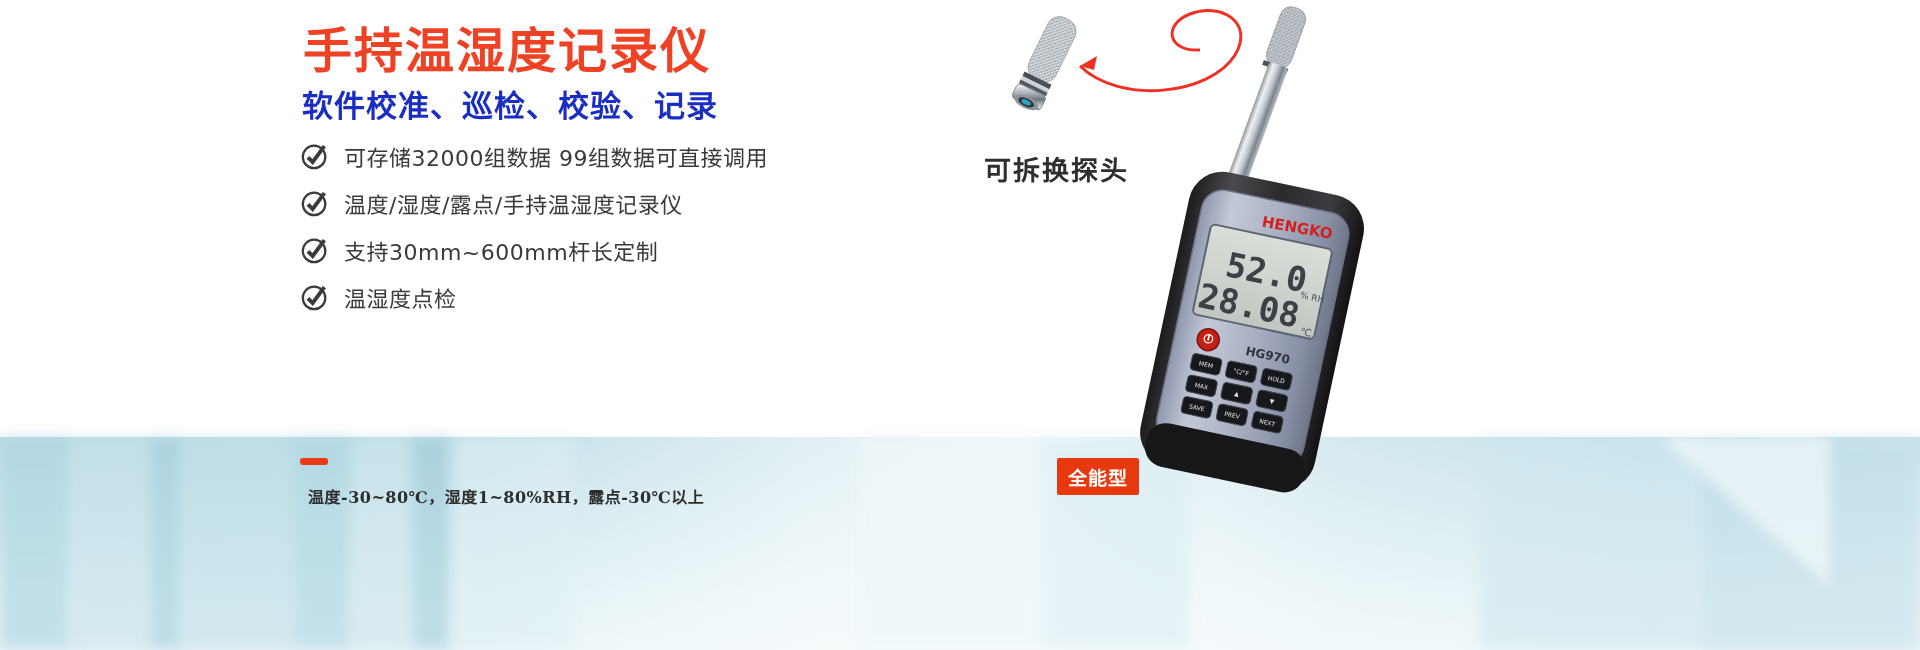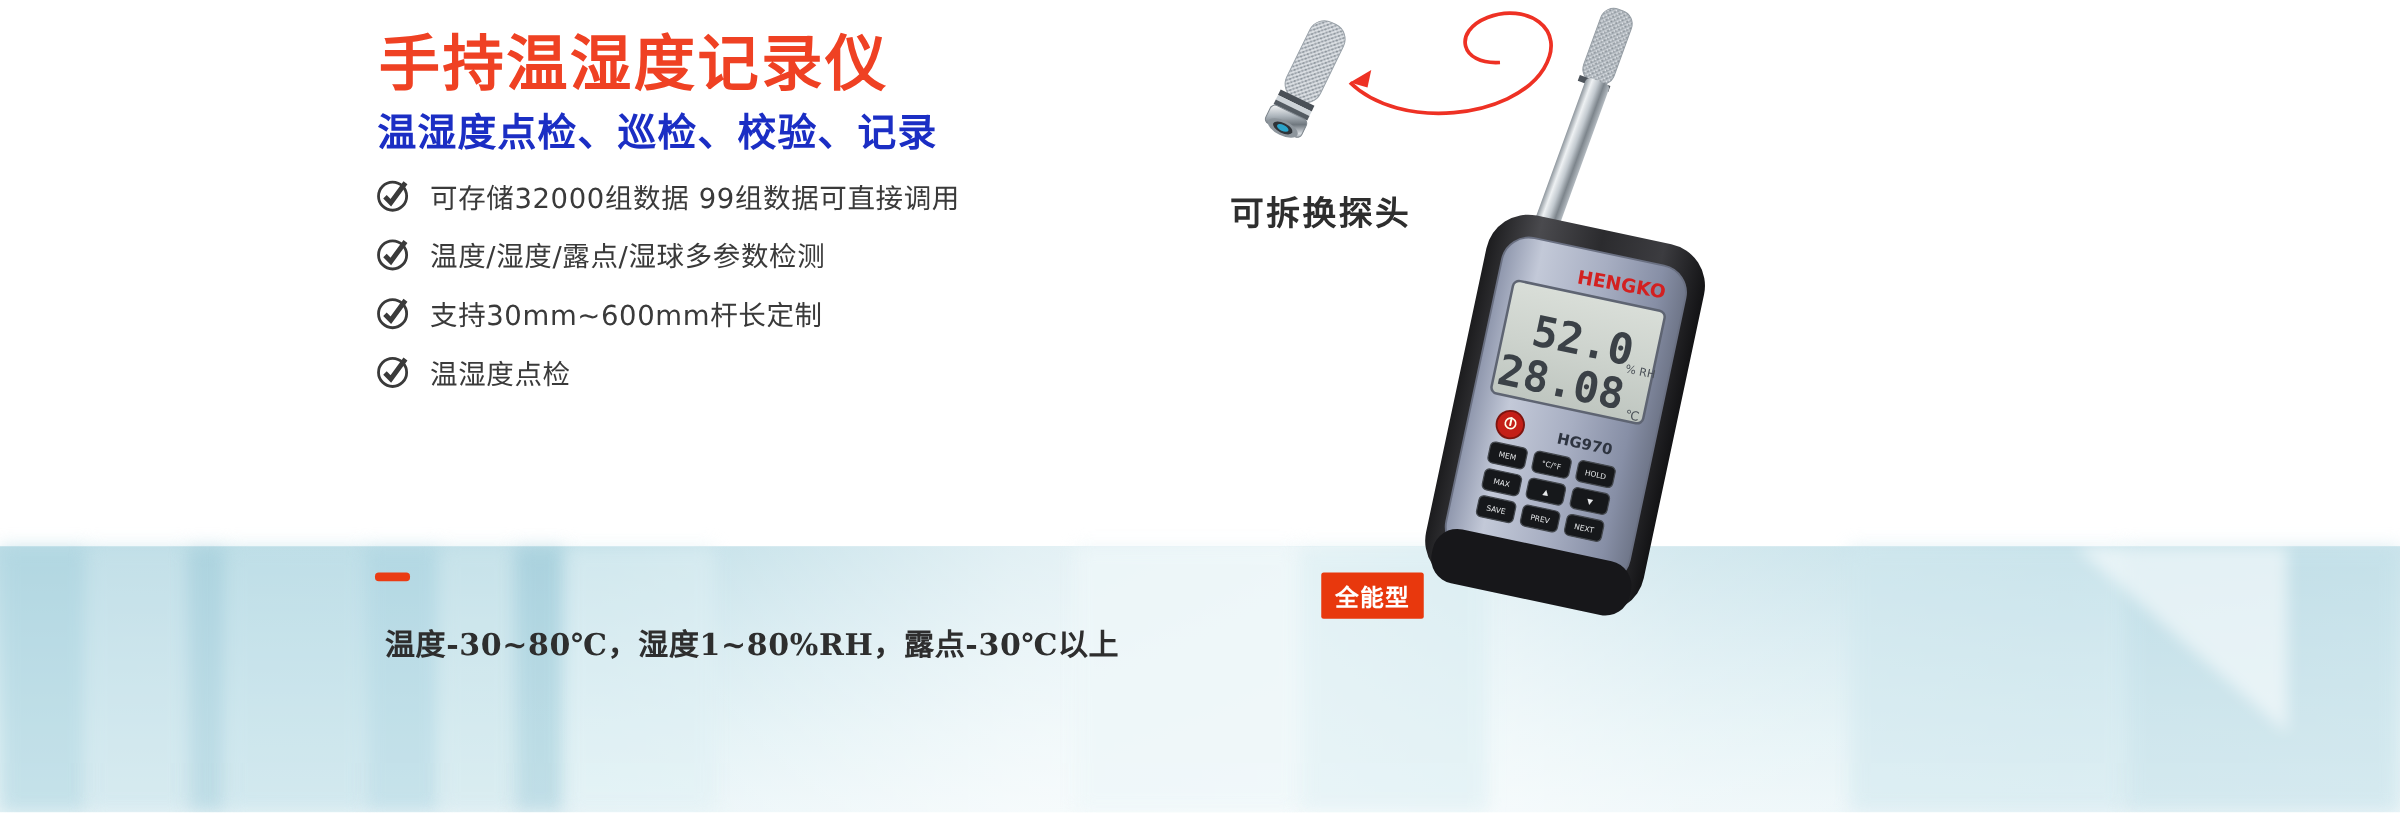--- a/index.html
+++ b/index.html
@@ -95,21 +95,21 @@
   .red-dash {
     position:absolute; left:300px; top:458px;
     width:28px; height:7px; border-radius:3px; background:#ea3c14;
   }
   .recommend {
     position:absolute; left:298px; top:478px;
     font-family:"DejaVu Serif","Liberation Serif",serif;
     font-weight:bold; color:#2e2e2e;
   }
   .rec-line1 { font-size:23px; letter-spacing:1px; }
-  .rec-line2 { font-size:24px; letter-spacing:.5px; margin-top:18px; padding-left:10px; white-space:nowrap; }
+  .rec-line2 { font-size:16px; letter-spacing:.5px; margin-top:6px; padding-left:10px; white-space:nowrap; }
 
   
   .probe-label {
     position:absolute; left:984px; top:149px;
     font-size:27px; font-weight:bold; color:#2e2e2e;
     font-family:"DejaVu Sans","Liberation Sans",sans-serif;
     letter-spacing:2px; white-space:nowrap;
   }
   .probe-wrap { position:absolute; left:990px; top:8px; width:120px; height:115px; }
   .arrow-svg { position:absolute; left:1050px; top:0px; width:250px; height:110px; }
@@ -142,38 +142,38 @@
   <div class="bg-block bb8"></div>
   <div class="bg-block bb9"></div>
   <div class="bg-block bb10"></div>
   <div class="bg-block bb11"></div>
   <div class="bg-block bb12"></div>
   <div class="bb-tri"></div>
 
   <div class="content">
 
     <div class="title">手持温湿度记录仪</div>
-    <div class="subtitle">温湿度点检、巡检、校验、记录</div>
+    <div class="subtitle">软件校准、巡检、校验、记录</div>
 
     <div class="features">
 
       <div class="feature">
         <svg class="chk" viewBox="0 0 32 32">
           <circle cx="15" cy="17" r="12" fill="none" stroke="#3a3a3a" stroke-width="2.4"></circle>
           <path d="M8.5 17.5 L13.5 22.5 L26 5.5" fill="none" stroke="#3a3a3a" stroke-width="4.2" stroke-linecap="butt" stroke-linejoin="miter"></path>
         </svg>
         <span class="ftxt">可存储32000组数据  99组数据可直接调用</span>
       </div>
 
       <div class="feature">
         <svg class="chk" viewBox="0 0 32 32">
           <circle cx="15" cy="17" r="12" fill="none" stroke="#3a3a3a" stroke-width="2.4"></circle>
           <path d="M8.5 17.5 L13.5 22.5 L26 5.5" fill="none" stroke="#3a3a3a" stroke-width="4.2" stroke-linecap="butt" stroke-linejoin="miter"></path>
         </svg>
-        <span class="ftxt">温度/湿度/露点/湿球多参数检测</span>
+        <span class="ftxt">温度/湿度/露点/手持温湿度记录仪</span>
       </div>
 
 
       <div class="feature">
         <svg class="chk" viewBox="0 0 32 32">
           <circle cx="15" cy="17" r="12" fill="none" stroke="#3a3a3a" stroke-width="2.4"></circle>
           <path d="M8.5 17.5 L13.5 22.5 L26 5.5" fill="none" stroke="#3a3a3a" stroke-width="4.2" stroke-linecap="butt" stroke-linejoin="miter"></path>
         </svg>
         <span class="ftxt">支持30mm~600mm杆长定制</span>
       </div>

